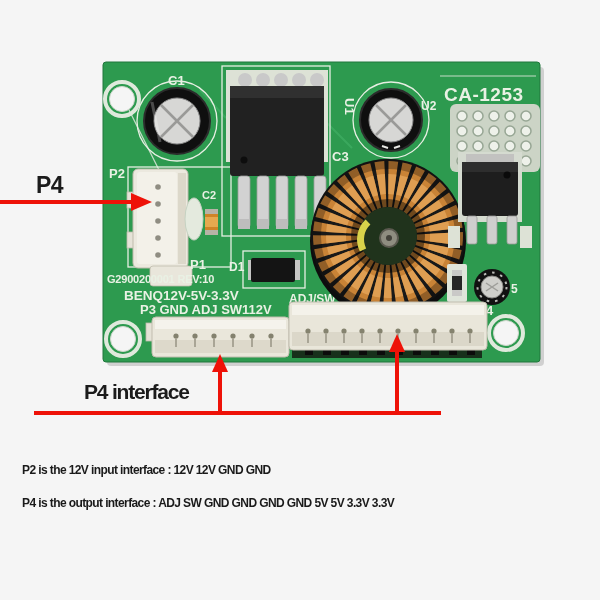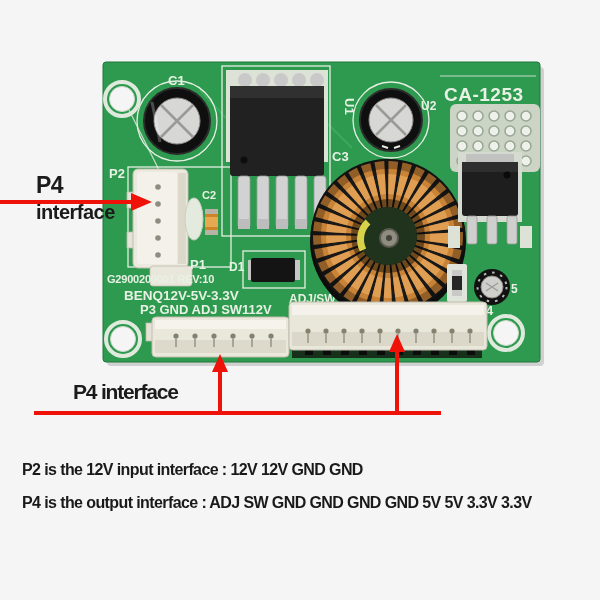--- a/index.html
+++ b/index.html
@@ -2,24 +2,24 @@
 <html><head>
 <meta charset="utf-8">
 <style>
   html,body{margin:0;padding:0;}
   body{width:600px;height:600px;background:#f5f5f5;font-family:"Liberation Sans",sans-serif;overflow:hidden;}
   .canvas{position:relative;width:600px;height:600px;background:#f5f5f5;}
   .photo{position:absolute;left:0;top:0;}
   .callout-left{position:absolute;left:36px;top:140px;color:#1b1b1b;font-weight:700;font-size:23px;line-height:27px;letter-spacing:-0.5px;margin-top:32px;}
   .callout-left .sub{font-size:20px;letter-spacing:-0.5px;}
   .bottom-callout{position:absolute;top:380px;color:#1b1b1b;font-weight:700;font-size:21px;letter-spacing:-1.2px;white-space:nowrap;}
-  .bc-p4{left:73px;}
+  .bc-p4{left:84px;}
   .bc-p3{left:244px;}
   .descriptions{position:absolute;left:22px;top:459px;width:572px;color:#1a1a1a;}
-  .desc-line{font-weight:700;font-size:16px;letter-spacing:-0.6px;line-height:22px;margin-bottom:11px;white-space:nowrap;}
+  .desc-line{font-weight:700;font-size:12px;letter-spacing:-0.6px;line-height:22px;margin-bottom:11px;white-space:nowrap;}
   svg text{font-family:"Liberation Sans",sans-serif;}
   .silk-txt{fill:#e9f1e4;font-weight:700;}
 </style>
 </head>
 <body>
 
 <div class="canvas">
 
   <svg class="photo" width="600" height="430" viewBox="0 0 600 430">
 
@@ -296,21 +296,20 @@
       </g>
       <g>
         <line x1="397" y1="413" x2="397" y2="350" stroke="#ee1208" stroke-width="4"></line>
         <polygon points="389,352 397,334 405,352" fill="#ee1208"></polygon>
       </g>
     </g>
   </svg>
 
   <div class="callout-left">
     <div>P4</div>
-    <div class="sub">interface</div>
   </div>
 
   <div class="bottom-callout bc-p4">P4 interface</div>
 
   <div class="descriptions">
     <div class="desc-line">P2 is the 12V input interface : 12V 12V GND GND</div>
     <div class="desc-line">P4 is the output interface : ADJ SW GND GND GND GND 5V 5V 3.3V 3.3V</div>
   </div>
 
 </div>

